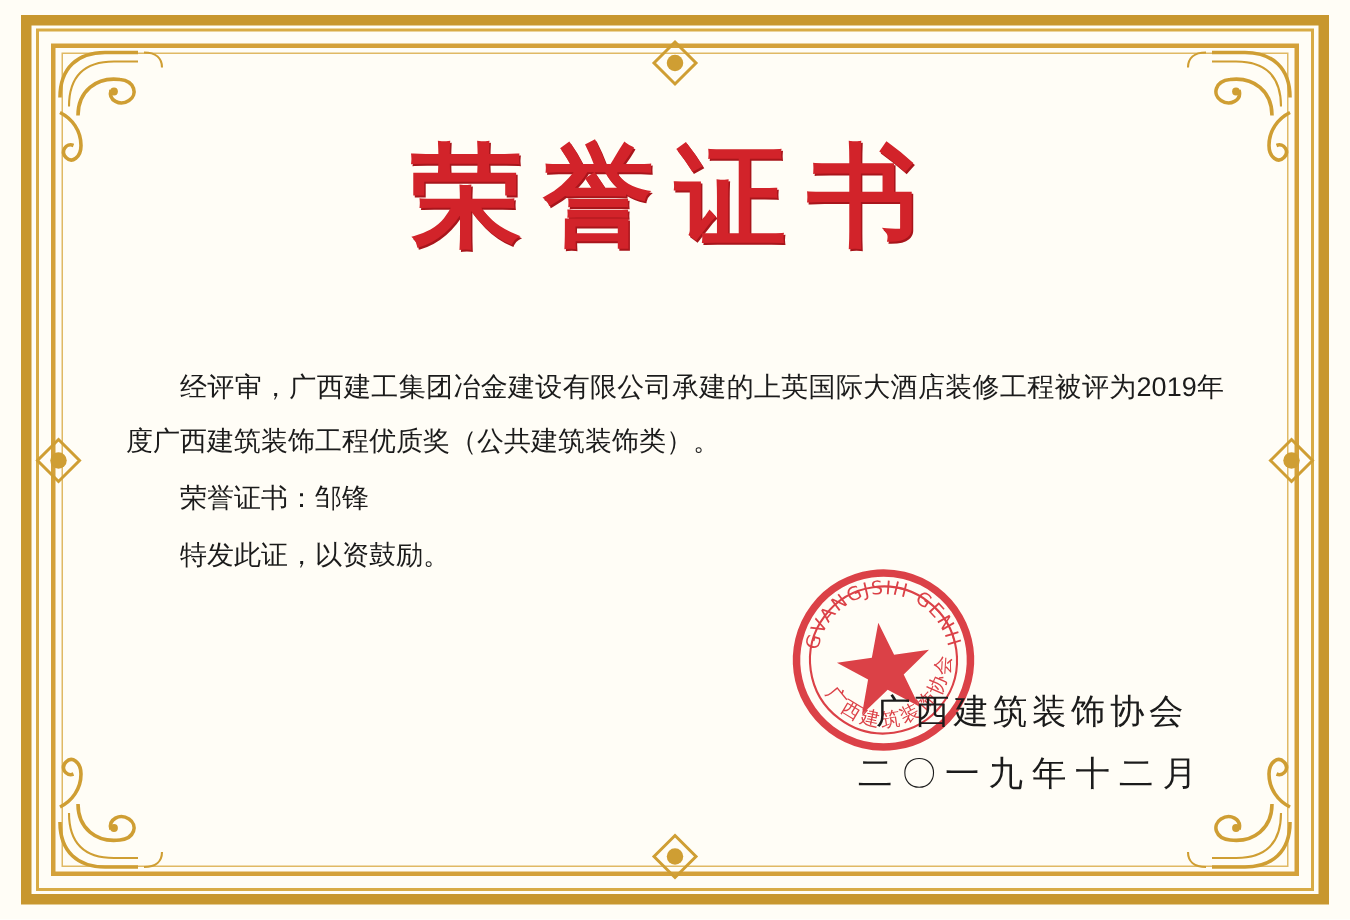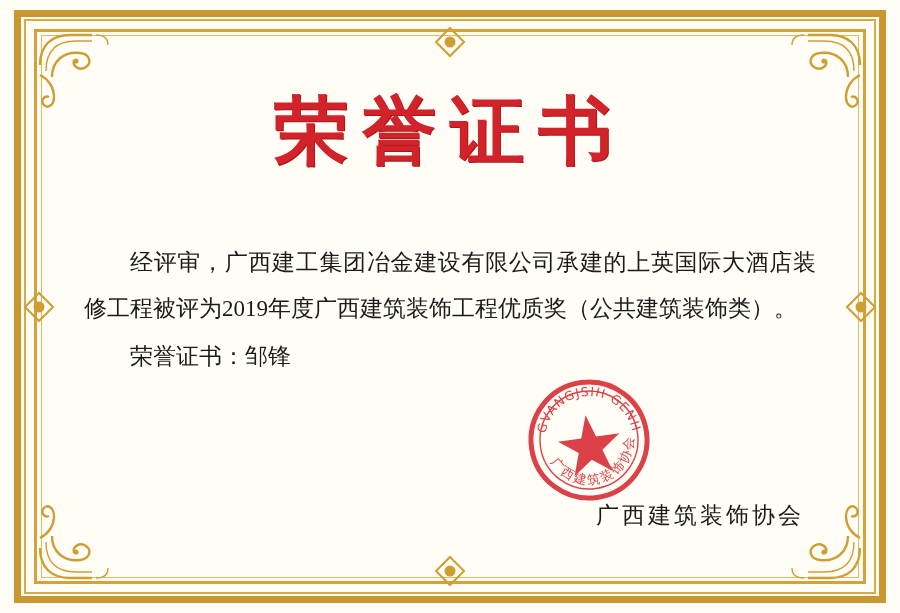--- a/index.html
+++ b/index.html
@@ -95,22 +95,22 @@
     margin-top: 22px;
     font-family: "DejaVu Serif", "Liberation Serif", serif;
     font-size: 74px;
     font-weight: bold;
     letter-spacing: 14px;
     color: #d2232a;
     text-shadow: 1px 1px 0 #a8151b;
   }
   .body-text {
     margin-top: 58px;
-    font-family: Liberation Serif, serif;
-    font-size: 23px;
+    font-family: Liberation Sans, sans-serif;
+    font-size: 18px;
     color: #1b1b1b;
     line-height: 2.0;
     text-align: justify;
     padding: 0 14px;
   }
   .para-indent {
     text-indent: 2em;
   }
   .line-sub {
     padding-left: 2em;
@@ -226,36 +226,38 @@
     </svg>
   </div>
 
   <div class="content">
 
     <div class="title">荣誉证书</div>
 
     <div class="body-text">
       <div class="para-indent">经评审，广西建工集团冶金建设有限公司承建的上英国际大酒店装修工程被评为2019年度广西建筑装饰工程优质奖（公共建筑装饰类）。</div>
       <div class="line-sub">荣誉证书：邹锋</div>
+      <div class="line-sub">特发此证，以资鼓励。</div>
     </div>
 
     <div class="seal">
       <svg viewBox="0 0 126 126">
         <circle cx="63" cy="63" r="58" fill="none" stroke="#d6232b" stroke-width="5"></circle>
         <circle cx="63" cy="63" r="49" fill="none" stroke="#d6232b" stroke-width="1.4"></circle>
         <polygon fill="#d6232b" points="63,38 70.5,60.5 94,60.5 75,74.5 82.3,97 63,83 43.7,97 51,74.5 32,60.5 55.5,60.5"></polygon>
         <path id="sealArcTop" d="M 63 14 m -44 49 a 44 44 0 0 1 88 0" fill="none"></path>
         <text fill="#d6232b" font-size="12.5" font-family="'DejaVu Sans', sans-serif" letter-spacing="1">
           <textPath href="#sealArcTop" startOffset="9%">GVANGJSIH GENHCUZ</textPath>
         </text>
         <path id="sealArcBottom" d="M 19 63 a 44 44 0 0 0 88 0" fill="none"></path>
         <text fill="#d6232b" font-size="13" font-family="'DejaVu Sans', sans-serif" letter-spacing="2">
           <textPath href="#sealArcBottom" startOffset="12%">广西建筑装饰协会</textPath>
         </text>
       </svg>
     </div>
 
     <div class="sign-block">
       <div class="sign-org">广西建筑装饰协会</div>
+      <div class="sign-date">二〇一九年十二月</div>
     </div>
 
   </div>
 </div>
 
 </body></html>

